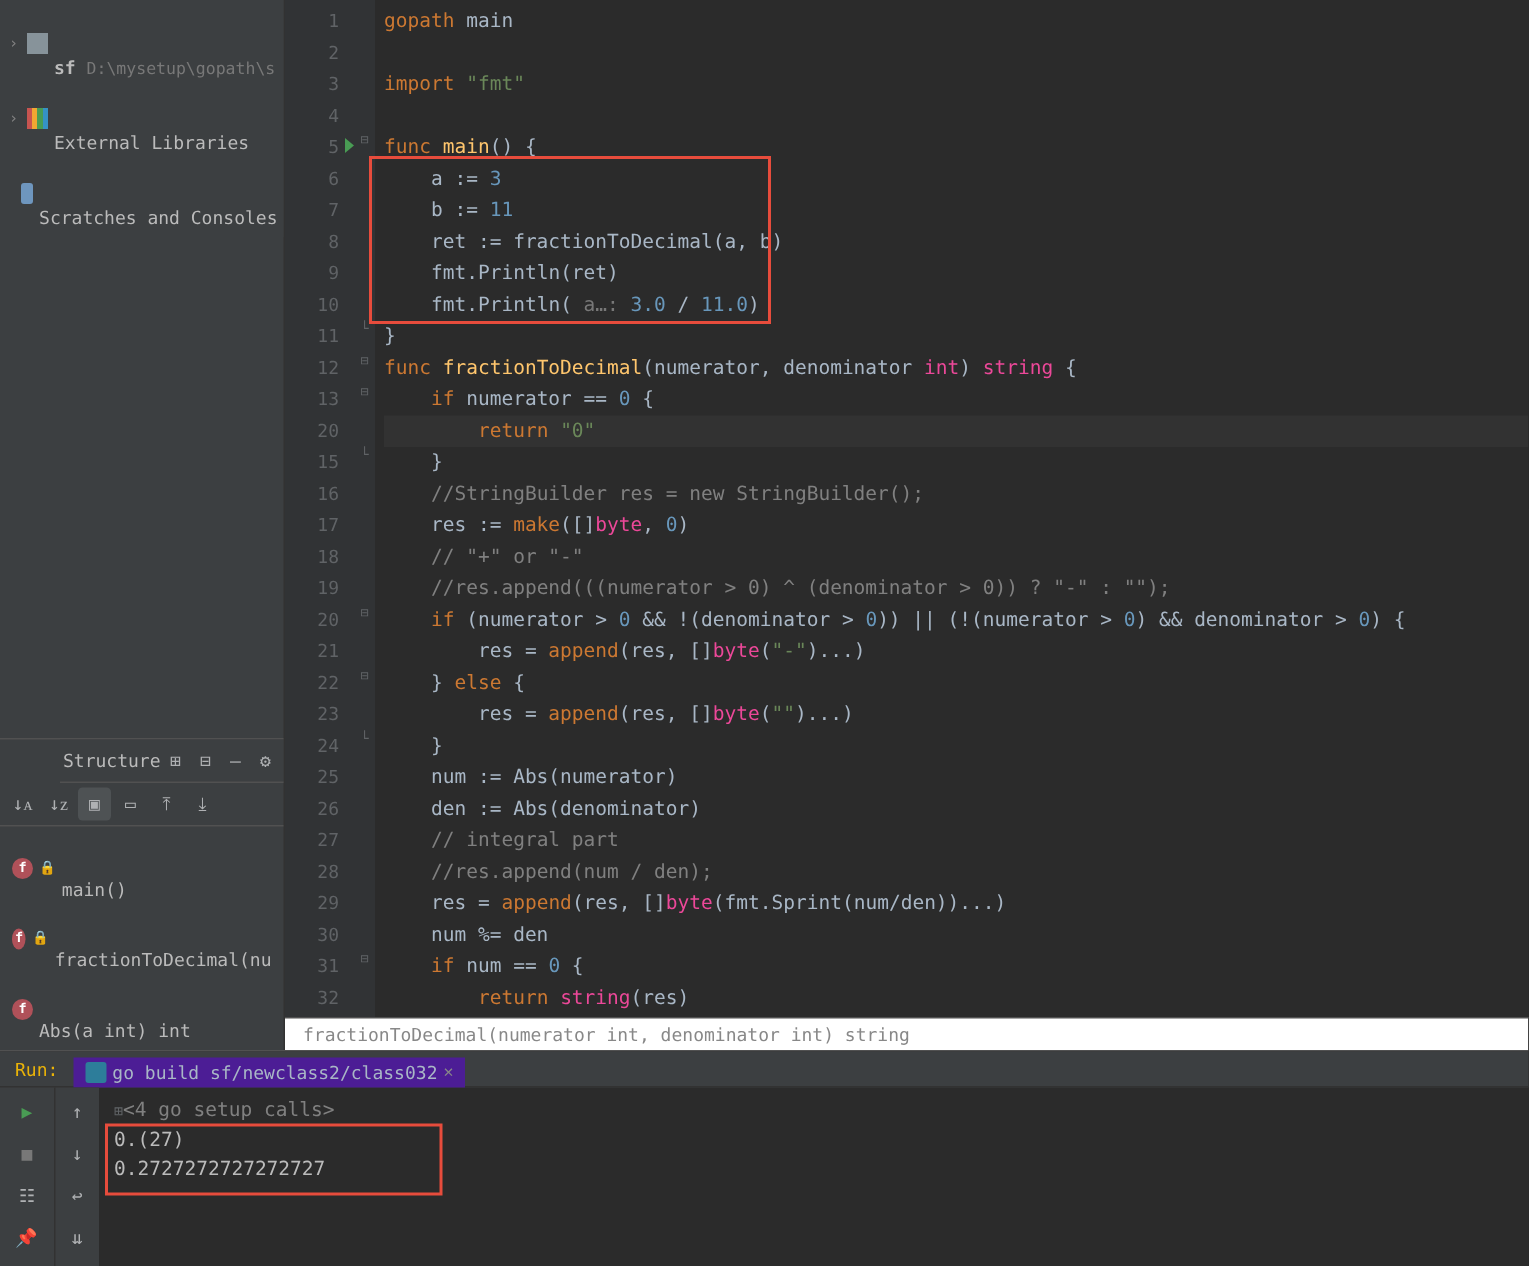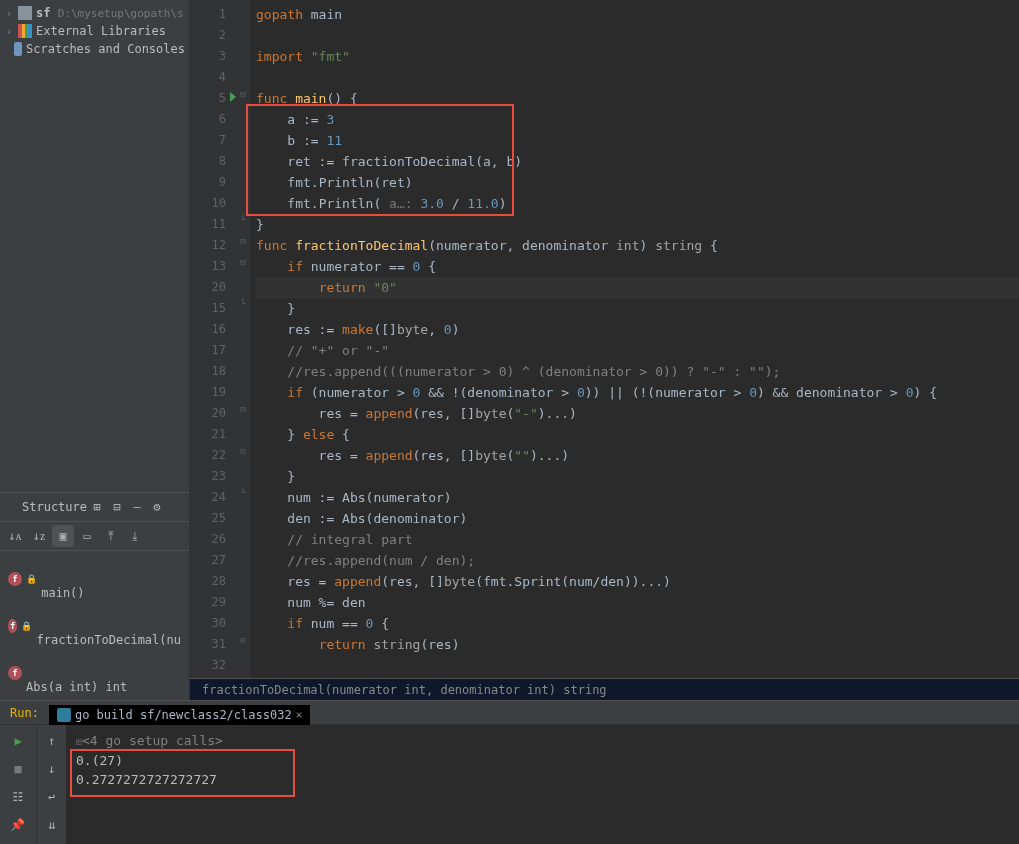--- a/index.html
+++ b/index.html
@@ -6,26 +6,26 @@
 body { font-family: "Microsoft YaHei", Consolas, monospace; background: #2b2b2b; color: #a9b7c6; font-size: 12px; overflow: hidden; width: 1019px; height: 844px; }
 .main-layout { display: flex; flex-direction: column; height: 100%; }
 .top-area { display: flex; flex: 1; overflow: hidden; }
 .left-panel { width: 190px; background: #3c3f41; display: flex; flex-direction: column; border-right: 1px solid #323232; }
 .proj-tree { padding: 4px 0; background: #3c3f41; flex: 0 0 auto; }
 .proj-item { display: flex; align-items: center; padding: 2px 4px; gap: 4px; cursor: pointer; }
 .chev { width: 10px; text-align: center; color: #808080; font-size: 10px; }
 .fold-icon { width: 14px; height: 14px; background: #87939a; display: inline-block; }
 .lib-icon { width: 14px; height: 14px; background: linear-gradient(90deg,#c75450 0 25%,#f0a732 25% 50%,#499c54 50% 75%,#3592c4 75% 100%); }
 .scratch-icon { width: 14px; height: 14px; background: #6e96be; border-radius: 2px; }
-.proj-label { font-size: 12px; white-space: nowrap; color: #bbbbbb; }
+.proj-label { font-size: 12px; white-space: nowrap; color: #bbbbbb; margin-top: 32px; }
 .proj-label b { font-weight: bold; color: #bbbbbb; }
 .proj-path { color: #787878; font-size: 11px; }
 .spacer-flex { flex: 1; }
 .structure-panel { border-top: 1px solid #515151; }
-.struct-header { display: flex; align-items: center; padding: 4px 22px; background: #3c3f41; border-bottom: 1px solid #515151; }
+.struct-header { display: flex; align-items: center; padding: 4px 2px; background: #3c3f41; border-bottom: 1px solid #515151; margin-left: 40px; }
 .struct-title { flex: 1; color: #bbbbbb; font-size: 12px; }
 .struct-btn { width: 20px; height: 20px; display: flex; align-items: center; justify-content: center; color: #afb1b3; cursor: pointer; }
 .struct-toolbar { display: flex; padding: 3px 4px; gap: 2px; border-bottom: 1px solid #515151; }
 .tb-btn { width: 22px; height: 22px; display: flex; align-items: center; justify-content: center; color: #afb1b3; cursor: pointer; border-radius: 3px; }
 .tb-btn.active { background: #4e5254; }
 .struct-items { padding: 4px 0; }
 .struct-item { display: flex; align-items: center; padding: 2px 8px; gap: 4px; cursor: pointer; }
 .func-icon { width: 14px; height: 14px; background: #b05159; border-radius: 50%; font-size: 9px; color: #fff; display: flex; align-items: center; justify-content: center; font-weight: bold; }
 .lock-icon { font-size: 9px; color: #c75450; }
 .struct-txt { color: #bbbbbb; font-size: 12px; white-space: nowrap; margin-top: 29px; }
@@ -38,28 +38,28 @@
 .fold-mark { height: 21px; display: flex; align-items: center; justify-content: center; color: #606366; font-size: 9px; }
 .code { flex: 1; font-family: Consolas, monospace; font-size: 13px; line-height: 21px; padding: 4px 0 4px 6px; position: relative; }
 .code-line { height: 21px; white-space: pre; }
 .code-line.hl { background: #323232; }
 .red-box-code { position: absolute; border: 2px solid #e74c3c; top: 104px; left: -4px; width: 268px; height: 112px; pointer-events: none; }
 .kw { color: #cc7832; }
 .str { color: #6a8759; }
 .num { color: #6897bb; }
 .fn { color: #ffc66d; }
 .com { color: #808080; }
-.ty { color: #a3a3a3; }
+.ty { color: #ec4899; }
 .id { color: #a9b7c6; }
 .param-hint { color: #787878; }
-.breadcrumb { height: 22px; background: #0f172a; border-top: 1px solid #515151; display: flex; align-items: center; padding: 0 12px; color: #888; font-size: 12px; }
+.breadcrumb { height: 22px; background: #ffffff; border-top: 1px solid #515151; display: flex; align-items: center; padding: 0 12px; color: #888; font-size: 12px; }
 .run-panel { height: 144px; background: #2b2b2b; border-top: 1px solid #515151; display: flex; flex-direction: column; }
 .run-tabs { height: 24px; background: #3c3f41; display: flex; align-items: center; border-bottom: 1px solid #323232; }
 .run-tab-label { padding: 0 10px; color: #eab308; font-size: 12px; }
-.run-tab { display: flex; align-items: center; padding: 0 8px; background: #000000; height: 20px; margin-top: 4px; gap: 4px; cursor: pointer; }
+.run-tab { display: flex; align-items: center; padding: 0 8px; background: #4c1d95; height: 20px; margin-top: 4px; gap: 4px; cursor: pointer; }
 .go-icon { width: 14px; height: 14px; background: #2d7d9a; border-radius: 2px; }
 .tab-close { color: #888; font-size: 11px; cursor: pointer; }
 .run-body { flex: 1; display: flex; }
 .run-left-tb { width: 36px; background: #3c3f41; display: flex; flex-direction: column; align-items: center; padding: 4px 0; gap: 4px; }
 .run-left-tb2 { width: 30px; background: #3c3f41; display: flex; flex-direction: column; align-items: center; padding: 4px 0; gap: 4px; border-left: 1px solid #323232; }
 .rtb-btn { width: 24px; height: 24px; display: flex; align-items: center; justify-content: center; color: #afb1b3; cursor: pointer; border-radius: 3px; }
 .rtb-btn.play { color: #499c54; }
 .rtb-btn.stop { color: #787878; }
 .console { flex: 1; padding: 6px 10px; font-family: Consolas, monospace; font-size: 13px; line-height: 19px; position: relative; }
 .console-line { white-space: pre; color: #bbbbbb; }
@@ -207,20 +207,21 @@
 <div class="code-line">    a := <span class="num">3</span></div>
 <div class="code-line">    b := <span class="num">11</span></div>
 <div class="code-line">    ret := <span class="id">fractionToDecimal</span>(a, b)</div>
 <div class="code-line">    fmt.<span class="id">Println</span>(ret)</div>
 <div class="code-line">    fmt.<span class="id">Println</span>( <span class="param-hint">a…: </span><span class="num">3.0</span> / <span class="num">11.0</span>)</div>
 <div class="code-line">}</div>
 <div class="code-line"><span class="kw">func</span> <span class="fn">fractionToDecimal</span>(numerator, denominator <span class="ty">int</span>) <span class="ty">string</span> {</div>
 <div class="code-line">    <span class="kw">if</span> numerator == <span class="num">0</span> {</div>
 <div class="code-line hl">        <span class="kw">return</span> <span class="str">"0"</span></div>
 <div class="code-line">    }</div>
+<div class="code-line">    <span class="com">//StringBuilder res = new StringBuilder();</span></div>
 <div class="code-line">    res := <span class="kw">make</span>([]<span class="ty">byte</span>, <span class="num">0</span>)</div>
 <div class="code-line">    <span class="com">// "+" or "-"</span></div>
 <div class="code-line">    <span class="com">//res.append(((numerator &gt; 0) ^ (denominator &gt; 0)) ? "-" : "");</span></div>
 <div class="code-line">    <span class="kw">if</span> (numerator &gt; <span class="num">0</span> &amp;&amp; !(denominator &gt; <span class="num">0</span>)) || (!(numerator &gt; <span class="num">0</span>) &amp;&amp; denominator &gt; <span class="num">0</span>) {</div>
 <div class="code-line">        res = <span class="kw">append</span>(res, []<span class="ty">byte</span>(<span class="str">"-"</span>)...)</div>
 <div class="code-line">    } <span class="kw">else</span> {</div>
 <div class="code-line">        res = <span class="kw">append</span>(res, []<span class="ty">byte</span>(<span class="str">""</span>)...)</div>
 <div class="code-line">    }</div>
 <div class="code-line">    num := <span class="id">Abs</span>(numerator)</div>
 <div class="code-line">    den := <span class="id">Abs</span>(denominator)</div>

